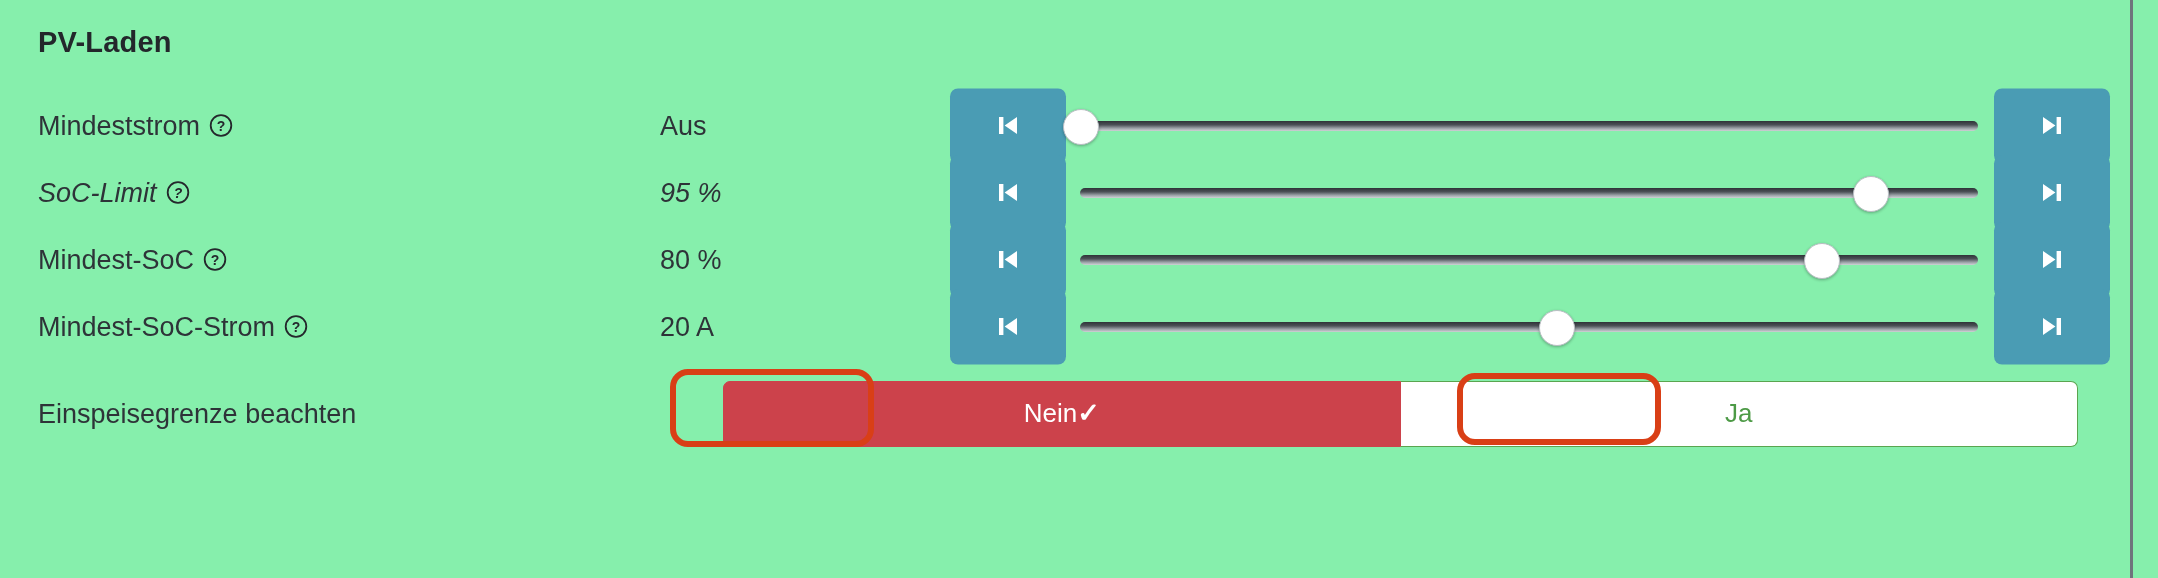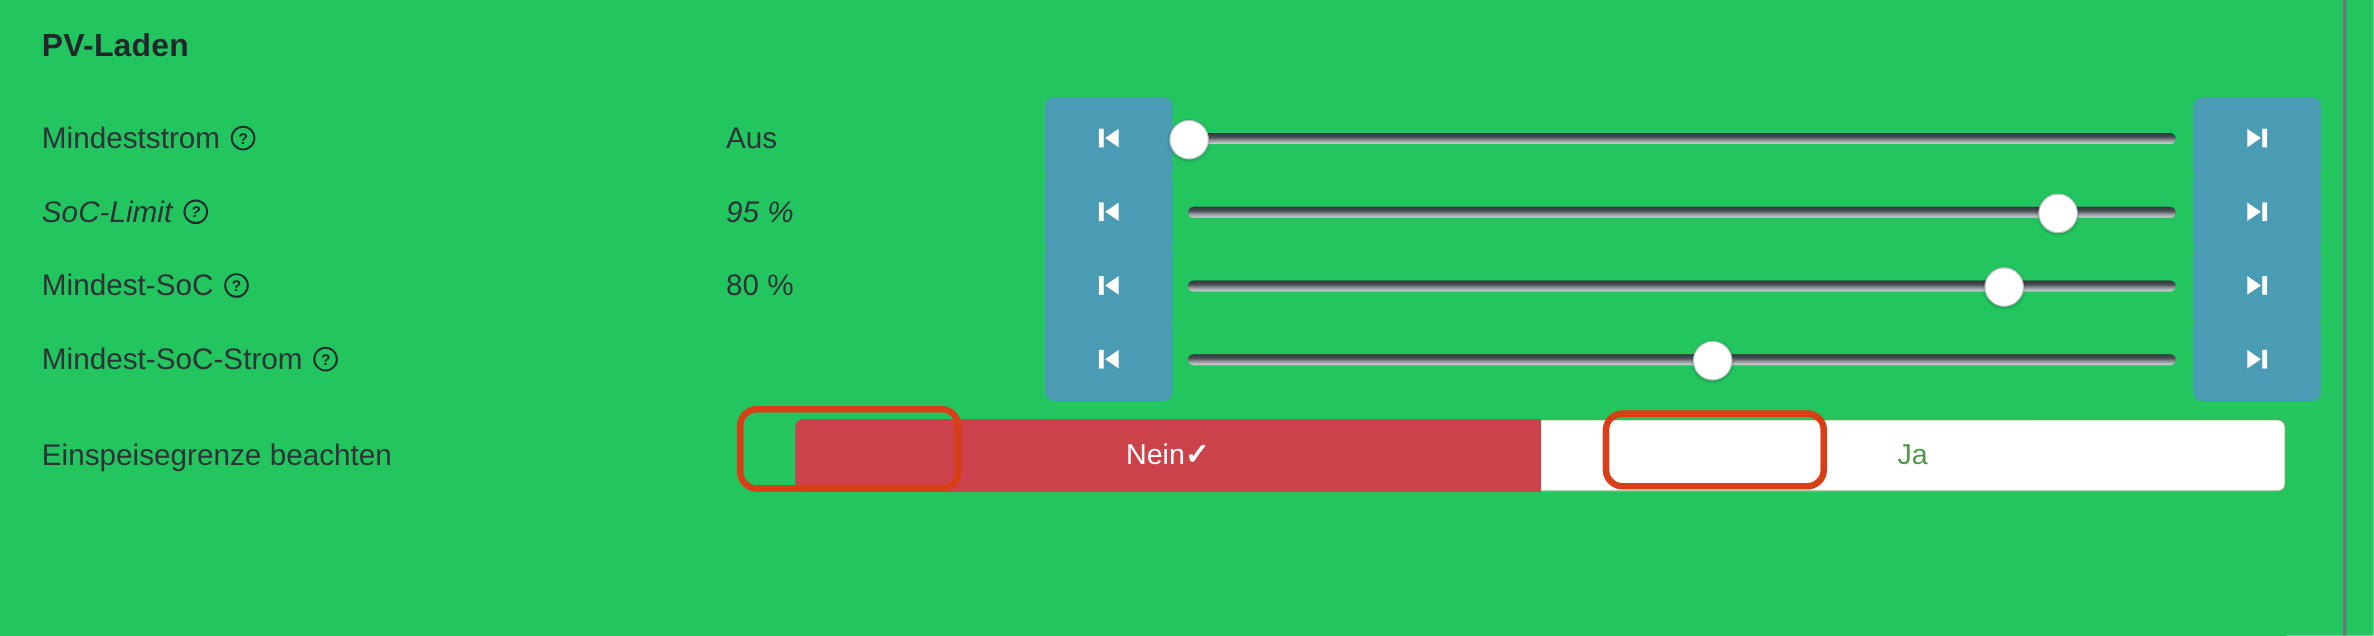--- a/index.html
+++ b/index.html
@@ -10,21 +10,21 @@
   body {
     font-family: "Liberation Sans", sans-serif;
     color: #2b2f33;
     -webkit-font-smoothing: antialiased;
   }
 
   .screen {
     position: relative;
     width: 2158px;
     height: 578px;
-    background: #22c55e;
+    background: #86efac;
     overflow: hidden;
   }
 
   
   .right-divider {
     position: absolute;
     left: 2130px;
     top: 0;
     width: 3px;
     height: 578px;
@@ -335,20 +335,21 @@
   <div class="row row-4">
     <div class="row-label">
       <span>Mindest-SoC-Strom</span>
       <span class="help-icon">
         <svg width="24" height="24" viewBox="0 0 24 24" aria-hidden="true">
           <circle cx="12" cy="12" r="10.3" fill="none" stroke="#24282c" stroke-width="1.8"></circle>
           <text x="12" y="17.2" text-anchor="middle" font-family="Liberation Sans, sans-serif" font-size="14" font-weight="700" fill="#24282c">?</text>
         </svg>
       </span>
     </div>
+    <div class="row-value">20 A</div>
     <button class="step-btn left">
       <span>
         <svg width="34" height="34" viewBox="0 0 34 34" aria-hidden="true">
           <rect x="8" y="8.5" width="4.4" height="17" fill="#ffffff"></rect>
           <polygon points="26,8.5 26,25.5 13.6,17" fill="#ffffff"></polygon>
         </svg>
       </span>
     </button>
     <div class="slider">
       <div class="slider-track"></div>

